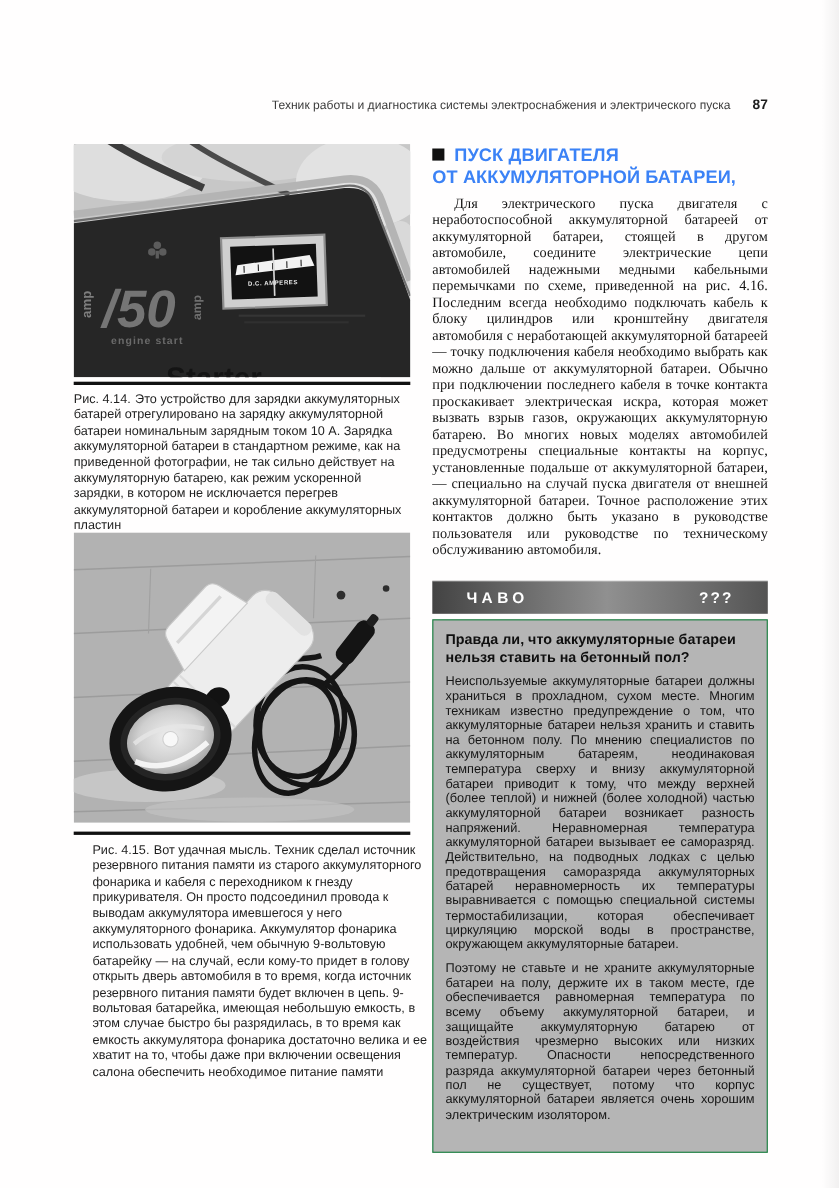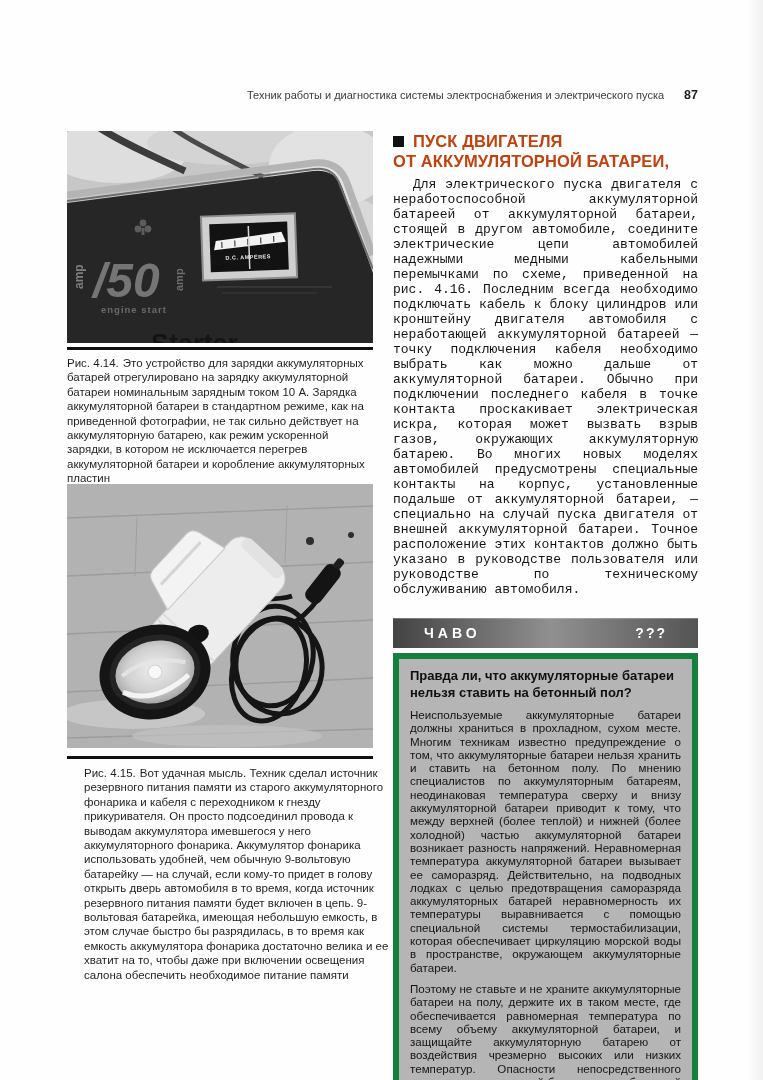--- a/index.html
+++ b/index.html
@@ -12,31 +12,31 @@
         font-size:11px;color:#3c3c3c;white-space:nowrap;}
   .running-head .pagenum{font-weight:bold;font-size:12.5px;color:#1d1d1d;}
   
   .abs{position:absolute;}
   .photo-frame{display:block;line-height:0;}
   .rule{width:306px;height:3px;background:#101010;}
   .caption{width:306px;font-size:11.5px;line-height:14.4px;color:#1f1f1f;}
   .cap-label{font-weight:normal;margin-right:4px;}
   
   .right-col{position:absolute;left:393px;top:131px;width:305px;}
-  .sec-heading{margin:0;font-size:16.5px;line-height:20px;font-weight:bold;color:#c2410c;letter-spacing:0.1px;}
+  .sec-heading{margin:0;font-size:16.5px;line-height:20px;font-weight:bold;color:#3b82f6;letter-spacing:0.1px;}
   .sq{display:inline-block;width:11px;height:11px;background:#111;margin-right:9px;}
-  .body-text{margin:6px 0 0 0;font-family:Liberation Mono, monospace;font-size:13px;line-height:15px;
+  .body-text{margin:6px 0 0 0;font-family:Liberation Serif, serif;font-size:13px;line-height:15px;
         text-align:justify;text-indent:20px;color:#141414;}
   .faq-bar{margin-top:21px;height:30px;display:flex;justify-content:space-between;align-items:center;
         padding:0 31px;box-sizing:border-box;color:#fff;font-weight:bold;
         background:linear-gradient(90deg,#434343,#909090 52%,#545454);
         box-shadow:inset 0 1px 0 rgba(255,255,255,0.25);}
   .faq-bar .bar-label{font-size:14px;letter-spacing:4px;}
   .faq-bar .bar-marks{font-size:14px;letter-spacing:2px;}
-  .faq-box{margin-top:5px;background:#b5b5b5;border:6px solid #15803d;padding:9px 11px 11px 11px;}
+  .faq-box{margin-top:5px;background:#b5b5b5;border:1px solid #15803d;padding:9px 11px 11px 11px;}
   .faq-question{margin:0 0 7px 0;font-size:13px;line-height:16.5px;font-weight:bold;color:#0f0f0f;}
   .faq-para{margin:0 0 8px 0;font-size:11.6px;line-height:13.3px;text-align:justify;color:#141414;}
   .faq-para:last-child{margin-bottom:16px;}
   svg text{font-family:"Liberation Sans",sans-serif;}
 </style>
 </head>
 <body>
 
 <div class="page">
 

